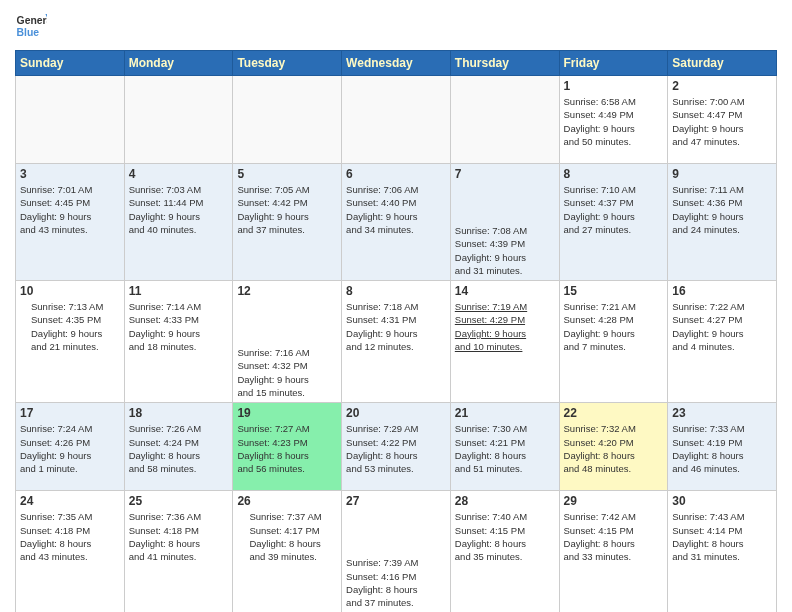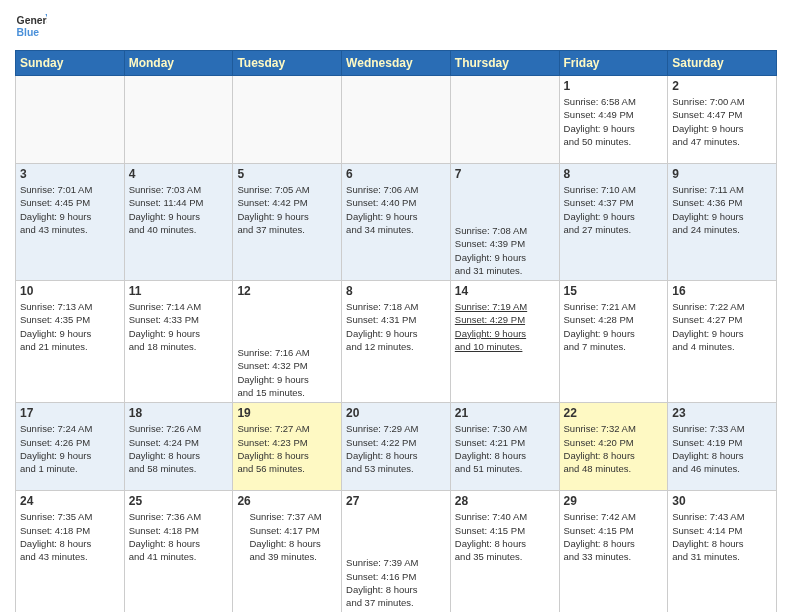--- a/index.html
+++ b/index.html
@@ -186,21 +186,21 @@
             <span class="day-number">9</span>
             <div class="day-info" style="white-space: pre-line;">Sunrise: 7:11 AM
 Sunset: 4:36 PM
 Daylight: 9 hours
 and 24 minutes.</div>
           </td>
         </tr>
         <tr>
           <td>
             <span class="day-number">10</span>
-            <div class="day-info" style="white-space: pre-line;">Sunrise: 7:13 AM
+            <div class="day-info" style="white-space: pre-line; margin-left: 11px;">Sunrise: 7:13 AM
 Sunset: 4:35 PM
 Daylight: 9 hours
 and 21 minutes.</div>
           </td>
           <td>
             <span class="day-number">11</span>
             <div class="day-info" style="white-space: pre-line;">Sunrise: 7:14 AM
 Sunset: 4:33 PM
 Daylight: 9 hours
 and 18 minutes.</div>
@@ -249,21 +249,21 @@
 Daylight: 9 hours
 and 1 minute.</div>
           </td>
           <td style="background: rgb(232, 240, 248);">
             <span class="day-number">18</span>
             <div class="day-info" style="white-space: pre-line;">Sunrise: 7:26 AM
 Sunset: 4:24 PM
 Daylight: 8 hours
 and 58 minutes.</div>
           </td>
-          <td style="background: #fef9c3;">
+          <td style="background: #86efac;">
             <span class="day-number">19</span>
             <div class="day-info" style="white-space: pre-line;">Sunrise: 7:27 AM
 Sunset: 4:23 PM
 Daylight: 8 hours
 and 56 minutes.</div>
           </td>
           <td style="background: rgb(232, 240, 248);">
             <span class="day-number">20</span>
             <div class="day-info" style="white-space: pre-line;">Sunrise: 7:29 AM
 Sunset: 4:22 PM

